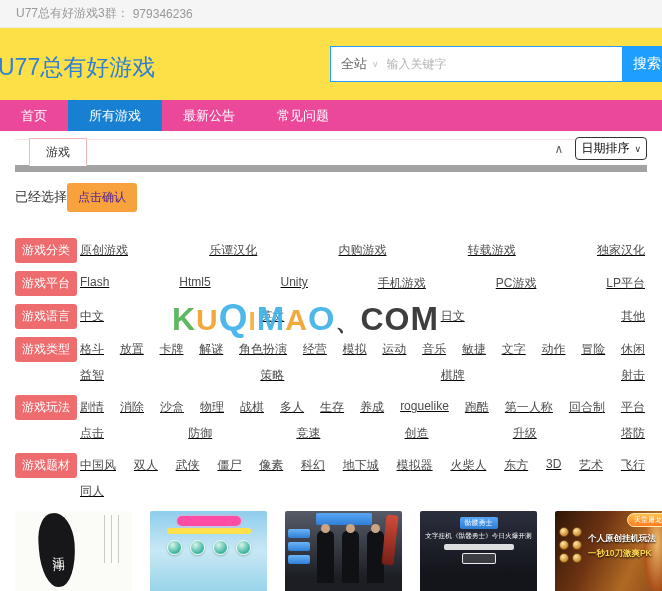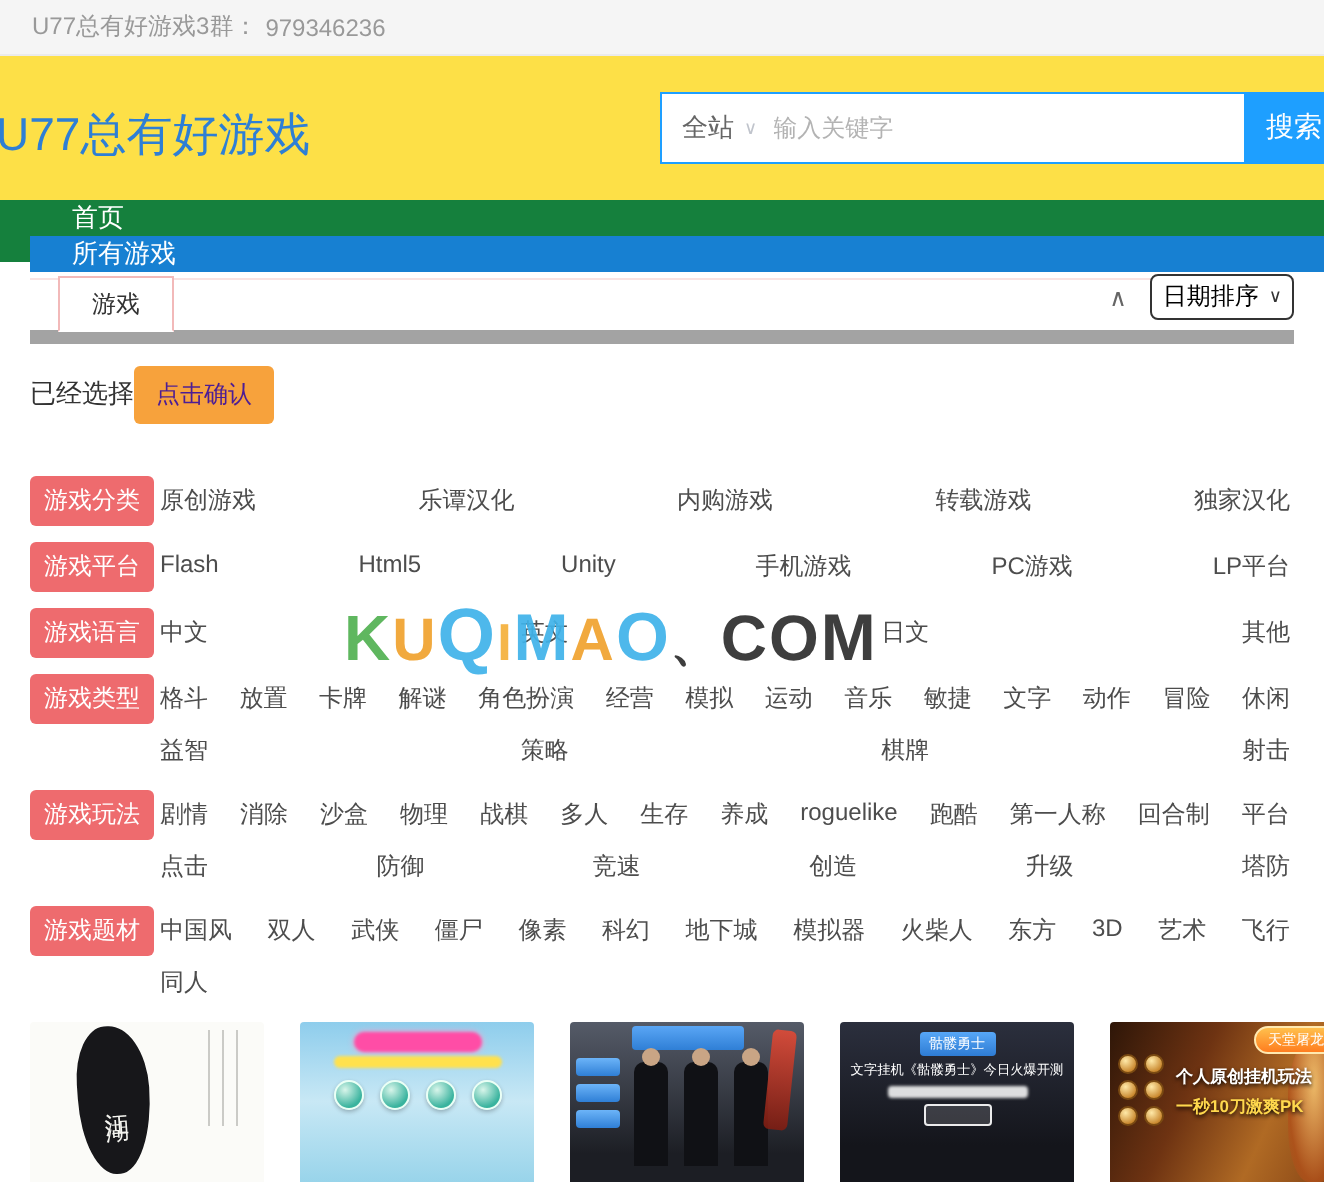--- a/index.html
+++ b/index.html
@@ -17,21 +17,21 @@
   .search-box{flex:1;border:1px solid #1E9FFF;background:#fff;display:flex;align-items:center;
     padding:0 10px;gap:6px;}
   .search-scope{font-size:13px;color:#666;display:flex;align-items:center;gap:5px;cursor:pointer;}
   .scope-caret{color:#c0c4cc;font-size:9px;}
   .search-input{flex:1;border:none;outline:none;font-size:12px;color:#333;min-width:0;}
   .search-input::placeholder{color:#b3b3b3;}
   .search-btn{width:48px;background:#1E9FFF;color:#fff;font-size:14px;display:flex;
     align-items:center;justify-content:center;border:none;cursor:pointer;}
 
   
-  .nav{height:31px;background:#15803d;display:flex;padding-left:15px;flex-direction:column;}
+  .nav{height:31px;background:#ec4899;display:flex;}
   .nav-item{color:#fff;font-size:13px;padding:0 21px;display:flex;align-items:center;cursor:pointer;}
   .nav-item.active{background:#1780d2;}
 
   
   .main{padding:0 15px;position:relative;}
   .panel-topline{height:1px;background:#f8e3e3;margin-top:8px;}
   .tabrow{position:relative;margin-top:4px;height:28px;border-bottom:7px solid #a3a3a3;}
   .tab{position:absolute;left:14px;bottom:-1px;height:28px;padding:0 16px;background:#fff;
     border:1px solid #f2b9b9;border-bottom:1px solid #fff;display:flex;align-items:center;
     font-size:12px;color:#333;cursor:pointer;}
@@ -41,21 +41,21 @@
     display:flex;align-items:center;gap:5px;background:#fff;cursor:pointer;}
   .sort-caret{font-size:9px;color:#333;}
 
   .selected-row{margin-top:13px;height:24px;display:flex;justify-content:flex-start;align-items:center;}
   .selected-label{font-size:13px;color:#333;}
   .confirm-btn{background:#f7a23c;color:#4c1d95;font-size:12px;padding:6px 11px;border-radius:3px;
     border:none;cursor:pointer;}
 
   
   .filters{margin-top:29px;}
-  .filter-row{position:relative;padding-left:63px;margin-bottom:11px;min-height:22px;}
+  .filter-row{position:relative;padding-left:63px;margin-bottom:11px;min-height:22px;text-decoration:underline;}
   .filter-badge{position:absolute;left:0;top:0;background:#ee6b6e;color:#fff;font-size:12px;
     padding:4px 7px;border-radius:3px;white-space:nowrap;}
   .filter-items{display:flex;flex-wrap:wrap;column-gap:11px;row-gap:9px;padding-top:4px;max-width:569px;justify-content:space-between;}
   .filter-item{font-size:12px;color:#4d4d4d;padding:0 2px;white-space:nowrap;cursor:pointer;}
 
   
   .watermark{position:absolute;left:172px;top:158px;display:flex;align-items:baseline;
     font-weight:bold;letter-spacing:1px;opacity:.92;pointer-events:none;z-index:5;}
 
   

